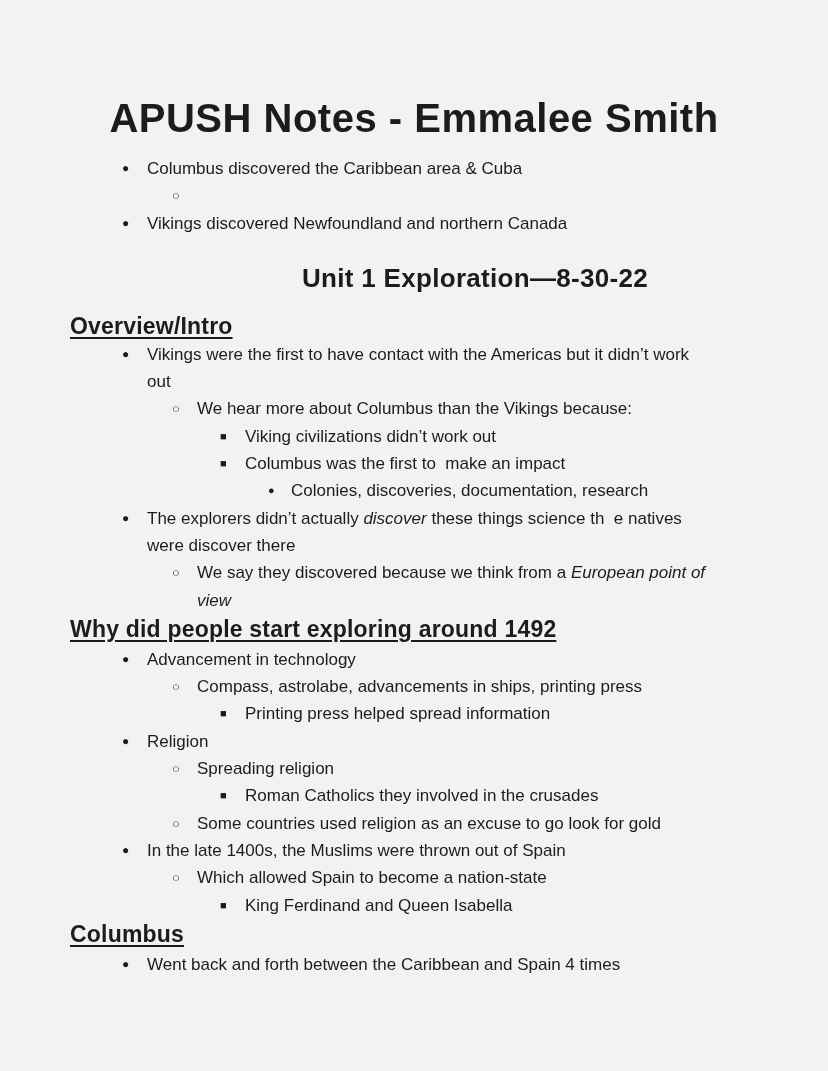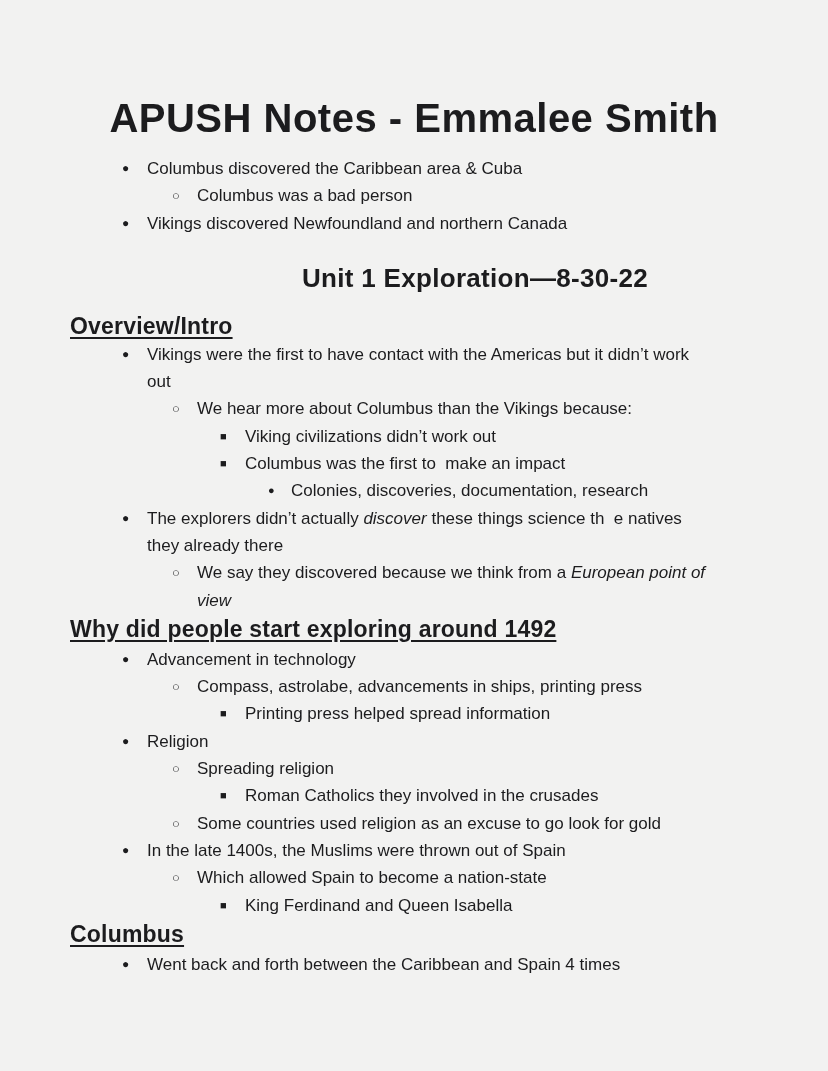--- a/index.html
+++ b/index.html
@@ -62,21 +62,20 @@
 <main class="page">
   <h1 class="title">APUSH Notes - Emmalee Smith</h1>
   <div id="doc-body">
       <ul class="list first">
         <li class="li lv1">
           <span class="mk mk1">●</span>
           <div class="txt"><span>Columbus discovered the Caribbean area &amp; Cuba</span></div>
         </li>
         <li class="li lv2">
           <span class="mk mk2">○</span>
-          <div class="txt"><span>Columbus was a bad person</span></div>
         </li>
         <li class="li lv1">
           <span class="mk mk1">●</span>
           <div class="txt"><span>Vikings discovered Newfoundland and northern Canada</span></div>
         </li>
       </ul>
       <h2 class="h-center">Unit 1 Exploration—8-30-22</h2>
       <h2 class="h-under">Overview/Intro</h2>
       <ul class="list">
         <li class="li lv1">
@@ -94,21 +93,21 @@
         <li class="li lv3">
           <span class="mk mk3">■</span>
           <div class="txt"><span>Columbus was the first to  make an impact</span></div>
         </li>
         <li class="li lv4">
           <span class="mk mk4">●</span>
           <div class="txt"><span>Colonies, discoveries, documentation, research</span></div>
         </li>
         <li class="li lv1">
           <span class="mk mk1">●</span>
-          <div class="txt"><span>The explorers didn’t actually </span><span class="it">discover</span><span> these things science th  e natives</span><br><span>they already there</span></div>
+          <div class="txt"><span>The explorers didn’t actually </span><span class="it">discover</span><span> these things science th  e natives</span><br><span>were discover there</span></div>
         </li>
         <li class="li lv2">
           <span class="mk mk2">○</span>
           <div class="txt"><span>We say they discovered because we think from a </span><span class="it">European point of</span><br><span class="it">view</span></div>
         </li>
       </ul>
       <h2 class="h-under tight">Why did people start exploring around 1492</h2>
       <ul class="list tight">
         <li class="li lv1">
           <span class="mk mk1">●</span>

